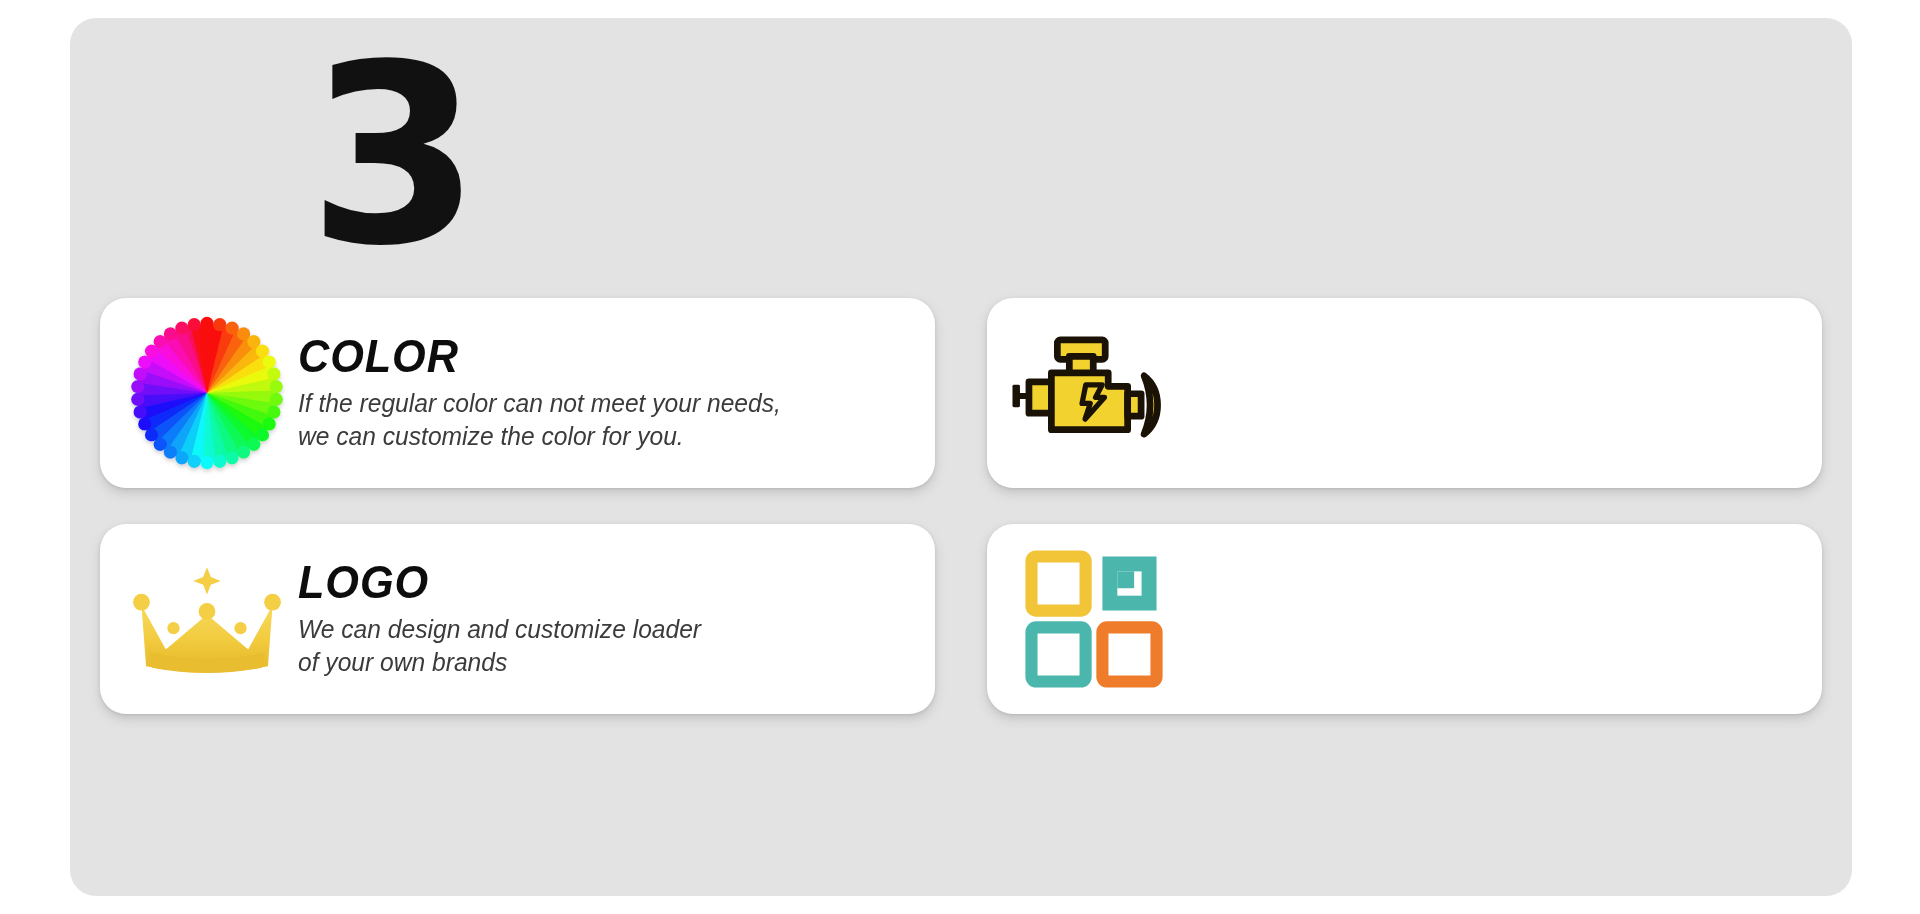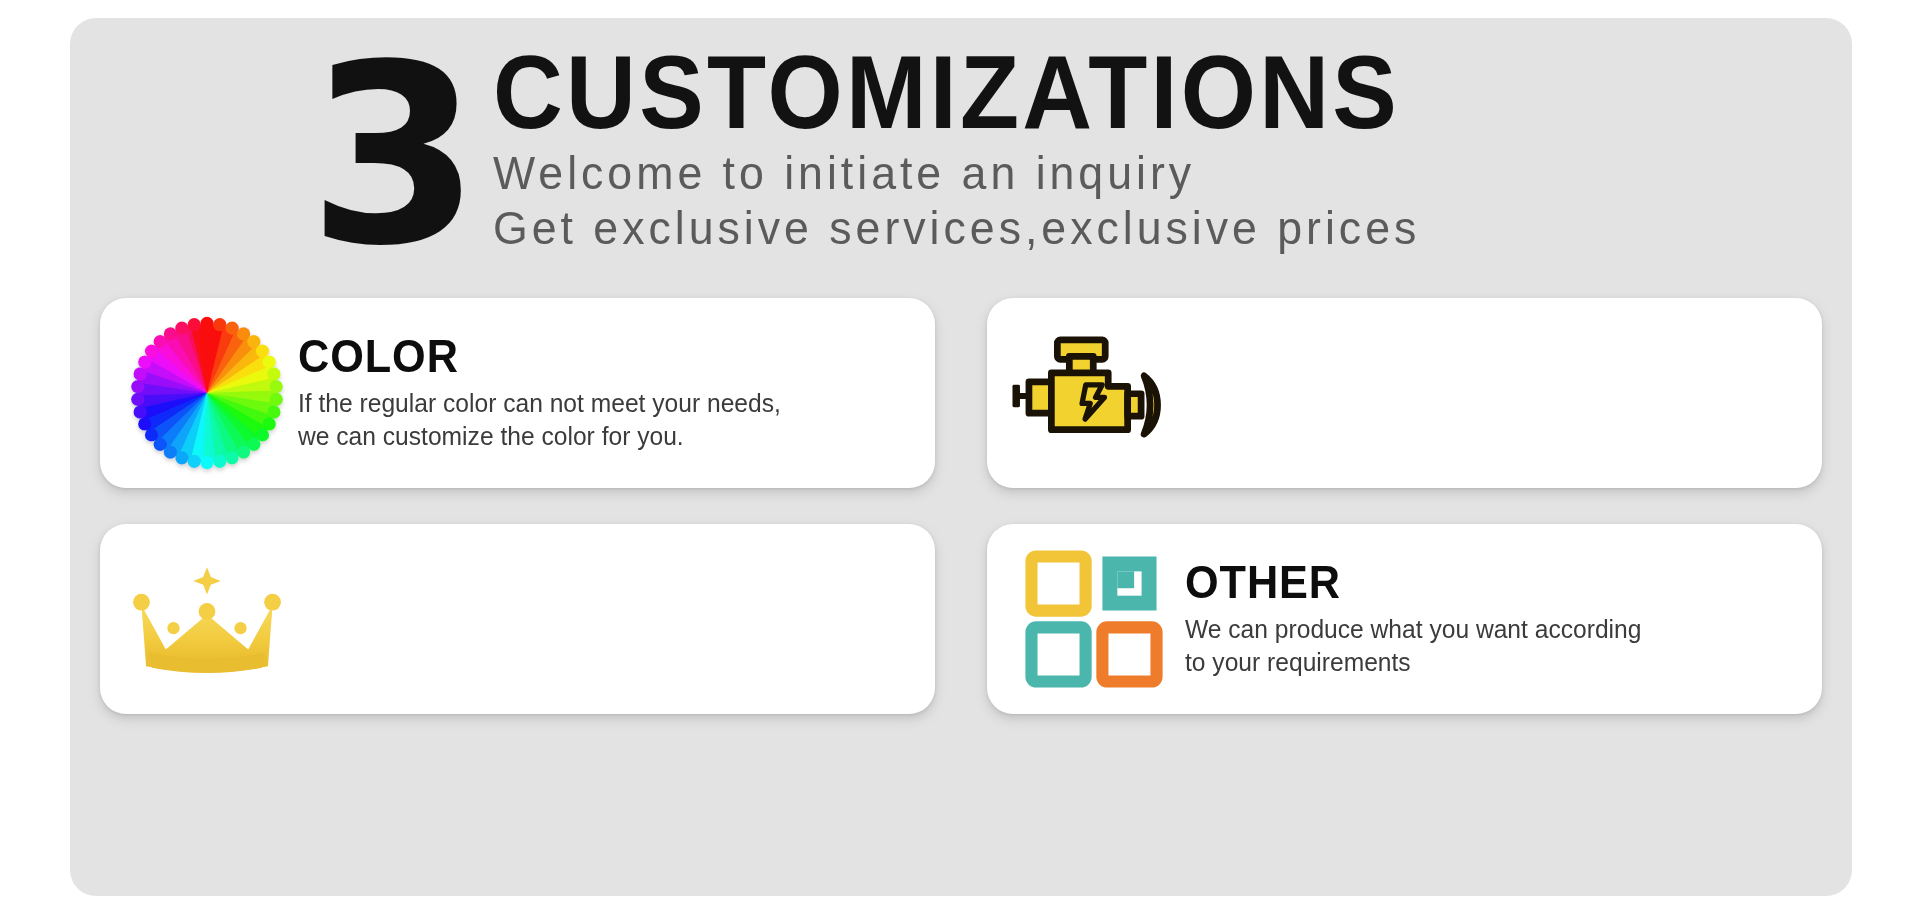--- a/index.html
+++ b/index.html
@@ -71,20 +71,21 @@
   
   .grid {
     position: absolute;
     left: 30px; top: 280px;
     width: 1722px;
     display: grid;
     grid-template-columns: 835px 835px;
     grid-template-rows: 190px 190px;
     column-gap: 52px;
     row-gap: 36px;
+    font-style: italic;
   }
   .card {
     position: relative;
     background: #ffffff;
     border-radius: 26px;
     box-shadow: 0 5px 11px rgba(120,120,120,0.28),
                 0 1px 3px rgba(120,120,120,0.22);
     display: flex;
     align-items: center;
     padding: 0 20px 0 22px;
@@ -125,25 +126,20 @@
 </style>
 </head>
 <body>
 
 <div id="stage">
   <div class="panel">
 
     <div class="header">
       <div class="head-row">
         <div class="big-num">3</div>
-        <div class="head-text">
-          <div class="title">CUSTOMIZATIONS</div>
-          <div class="subtitle">Welcome to initiate an inquiry</div>
-          <div class="subtitle">Get exclusive services,exclusive prices</div>
-        </div>
       </div>
     </div>
 
     <div class="grid">
 
       <div class="card">
         <div class="icon-wrap">
           <svg width="158" height="158" viewBox="0 0 200 200">
             <defs>
               <filter id="cwShadow" x="-30%" y="-30%" width="170%" height="170%">
@@ -275,39 +271,39 @@
 
             <path d="M34 128 q76 16 152 0 l-4 20 q-72 14 -144 0 z" fill="#e9bd30"></path>
 
             <circle cx="24" cy="62" r="11" fill="#f4ce45"></circle>
             <circle cx="110" cy="74" r="11" fill="#f4ce45"></circle>
             <circle cx="196" cy="62" r="11" fill="#f4ce45"></circle>
             <circle cx="66" cy="96" r="8" fill="#f4ce45"></circle>
             <circle cx="154" cy="96" r="8" fill="#f4ce45"></circle>
           </svg>
         </div>
+        <div class="card-body">
+          <div class="card-title">LOGO</div>
+          <div class="card-text">We can design and customize loader
+of your own brands</div>
+        </div>
       </div>
 
       <div class="card">
         <div class="icon-wrap">
           <svg width="140" height="140" viewBox="0 0 150 150">
 
             <rect x="8" y="8" width="58" height="58" rx="5" fill="none" stroke="#f2c438" stroke-width="13"></rect>
 
             <path d="M84 8 h58 v58 h-58 z" fill="#4ab6ac"></path>
             <rect x="100" y="24" width="26" height="26" fill="#ffffff"></rect>
             <rect x="100" y="24" width="18" height="18" fill="#4ab6ac"></rect>
 
             <rect x="8" y="84" width="58" height="58" rx="5" fill="none" stroke="#4ab6ac" stroke-width="13"></rect>
 
             <rect x="84" y="84" width="58" height="58" rx="5" fill="none" stroke="#ef7c2a" stroke-width="13"></rect>
           </svg>
         </div>
-        <div class="card-body">
-          <div class="card-title">OTHER</div>
-          <div class="card-text">We can produce what you want according
-to your requirements</div>
-        </div>
       </div>
 
     </div>
   </div>
 </div>
 
 </body></html>

